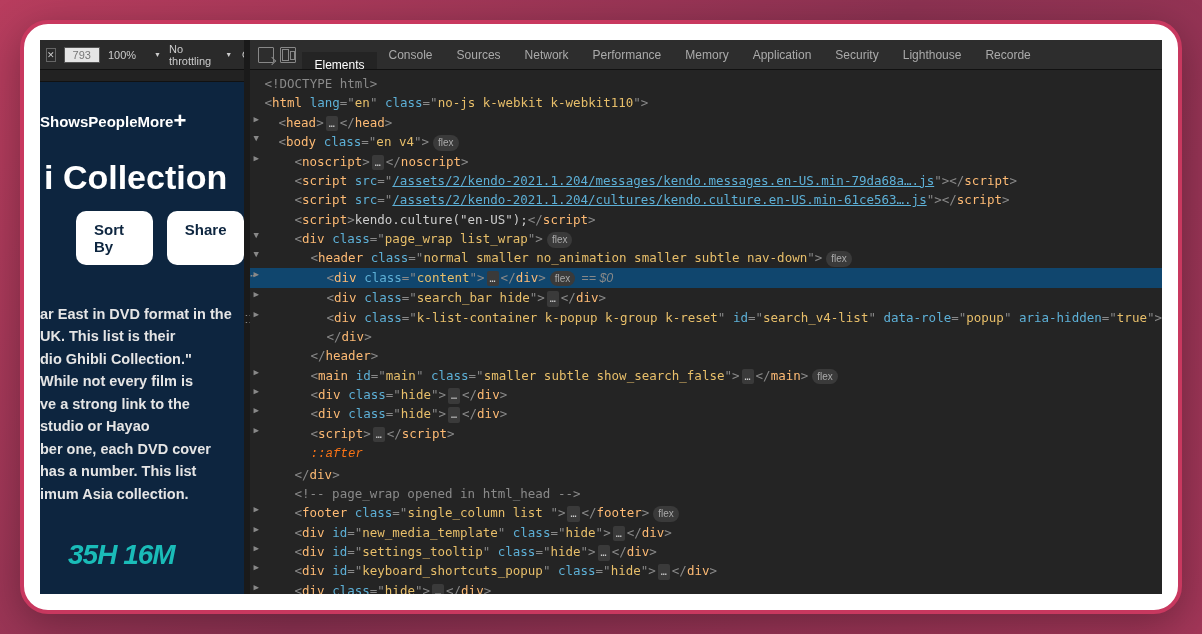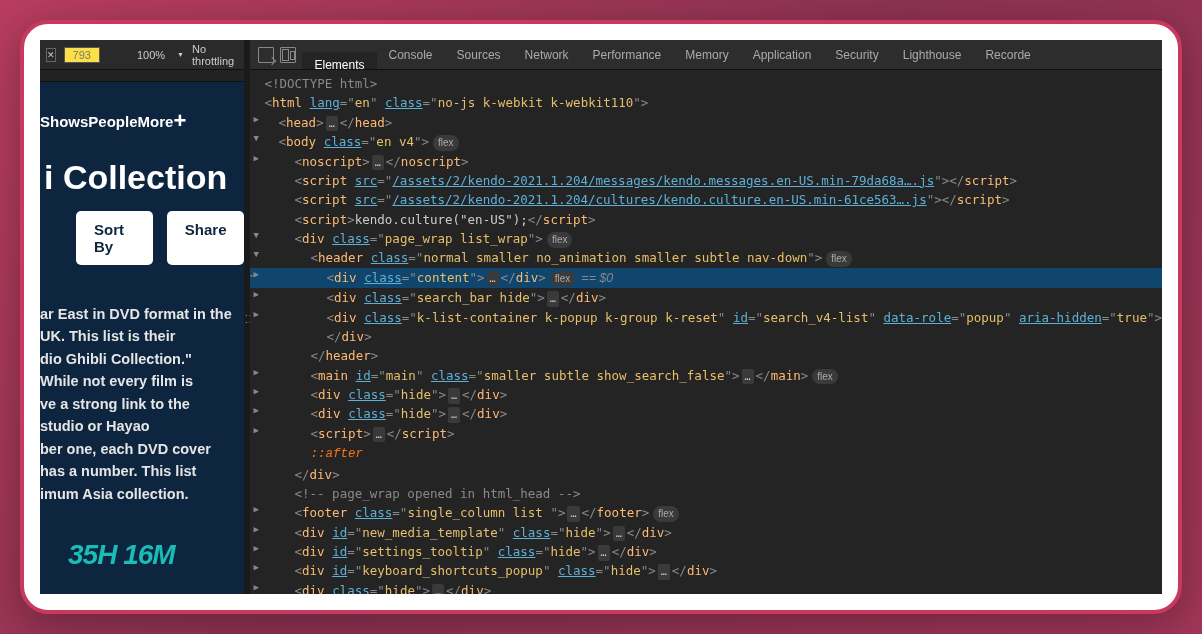--- a/index.html
+++ b/index.html
@@ -4,34 +4,34 @@
 <style>
 * { box-sizing: border-box; margin: 0; padding: 0; }
 body { font-family: -apple-system, BlinkMacSystemFont, "Segoe UI", Arial, sans-serif; background: linear-gradient(135deg, #b83d5e 0%, #8d3252 50%, #a23658 100%); width: 1202px; height: 634px; overflow: hidden; position: relative; }
 .frame { position: absolute; top: 20px; left: 20px; right: 20px; bottom: 20px; border: 4px solid #c8385f; border-radius: 28px; background: #fff; overflow: hidden; box-shadow: 0 10px 40px rgba(0,0,0,0.3); }
 .inner { position: absolute; top: 16px; left: 16px; right: 16px; bottom: 16px; display: flex; overflow: hidden; }
 
 
 .site { width: 370px; background: #0d253f; color: #fff; display: flex; flex-direction: column; position: relative; overflow: hidden; }
 .toolbar { height: 30px; background: #2a2a2a; border-bottom: 1px solid #111; display: flex; align-items: center; padding: 0 6px; gap: 8px; font-size: 11px; color: #ccc; }
 .toolbar .close { width: 14px; height: 14px; border: 1px solid #666; display: flex; align-items: center; justify-content: center; font-size: 9px; cursor: pointer; }
-.toolbar .dim-box { border: 1px solid #555; padding: 1px 8px; color: #777; background: #fde047; }
-.toolbar .zoom { display: flex; align-items: center; gap: 12px; margin-left: 29px; }
+.toolbar .dim-box { border: 1px solid #555; padding: 1px 8px; color: #777; background: #e5e5e5; }
+.toolbar .zoom { display: flex; align-items: center; gap: 18px; }
 .toolbar .throt { display: flex; align-items: center; gap: 14px; }
 .toolbar .tri { font-size: 7px; }
 .toolbar .spiral { margin-left: 2px; font-size: 12px; }
 .toolbar .spacer { flex: 1; }
 .toolbar .dots { letter-spacing: 1px; }
 .row2 { height: 12px; background: #222; border-bottom: 1px solid #111; }
 
 .nav { display: flex; align-items: center; padding: 26px 0 18px 0; font-weight: 600; font-size: 15px; }
 .nav .plus { font-size: 22px; }
 .title { font-size: 34px; font-weight: 700; padding: 6px 0 14px 4px; }
 .btns { display: flex; gap: 14px; padding: 0 0 24px 36px; }
-.btn { background: #fff; color: #0d253f; padding: 10px 18px; border-radius: 5px; font-weight: 700; font-size: 15px; cursor: pointer; }
+.btn { background: #fff; color: #0d253f; padding: 10px 18px; border-radius: 10px; font-weight: 700; font-size: 15px; cursor: pointer; }
 .desc { font-size: 14.5px; line-height: 1.55; font-weight: 600; color: #e5e5e5; padding: 14px 10px 20px 0; }
 .stats { display: flex; gap: 30px; padding: 14px 0 10px 28px; }
 .stat .val { color: #1abcb8; font-size: 28px; font-weight: 700; font-style: italic; letter-spacing: -1px; }
 .stat .lbl { color: #1abcb8; font-size: 12px; font-weight: 700; letter-spacing: 0.5px; margin-top: 6px; }
 
 .divider { width: 6px; background: #1a1a1a; display: flex; align-items: center; justify-content: center; color: #888; font-size: 11px; cursor: col-resize; }
 .divider span { writing-mode: vertical-rl; letter-spacing: -4px; }
 
 
 .dev { flex: 1; background: #242424; color: #ccc; font-family: Menlo, Consolas, monospace; font-size: 12.5px; display: flex; flex-direction: column; }
@@ -43,21 +43,21 @@
 .tabs .icon.device::after { content: ""; width: 4px; height: 7px; border: 1px solid #888; margin: 3px 0 0 0; }
 .tabs .tab { padding: 0 12px; height: 100%; display: flex; align-items: center; color: #aaa; cursor: pointer; font-family: -apple-system, sans-serif; font-size: 12px; }
 .tabs .tab.active { background: #242424; color: #fff; border-bottom: 2px solid #1a73e8; margin-top: 23px; }
 
 .tree { flex: 1; padding: 4px 0; overflow: auto; line-height: 1.55; white-space: nowrap; }
 .ln { padding: 0 0 0 14px; position: relative; }
 .ln .arrow { position: absolute; left: 3px; color: #888; font-size: 9px; cursor: pointer; }
 .selected { background: #10466e; }
 .selected-marker { position: absolute; left: -2px; color: #888; font-size: 10px; }
 .t-gray { color: #898989; }
-.t-blue { color: #5db0d7; text-decoration: underline; }
+.t-blue { color: #5db0d7; }
 .t-orange { color: #e8bf6a; }
 .t-mag { color: #fdba74; }
 .t-link { color: #5db0d7; text-decoration: underline; }
 .t-red { color: #f97316; font-family: Liberation Mono, monospace; font-style: italic; }
 .badge { display: inline-block; background: #3a3a3a; color: #aaa; font-size: 10px; padding: 0 5px; border-radius: 8px; margin-left: 4px; font-family: -apple-system, sans-serif; }
 .dots3 { display: inline-block; background: #3a3a3a; color: #ccc; font-size: 10px; padding: 0 3px; border-radius: 2px; margin: 0 2px; }
 .eq0 { color: #888; font-family: -apple-system, sans-serif; font-style: italic; margin-left: 6px; }
 
 .i1 { padding-left: 28px; }
 .i2 { padding-left: 44px; }

